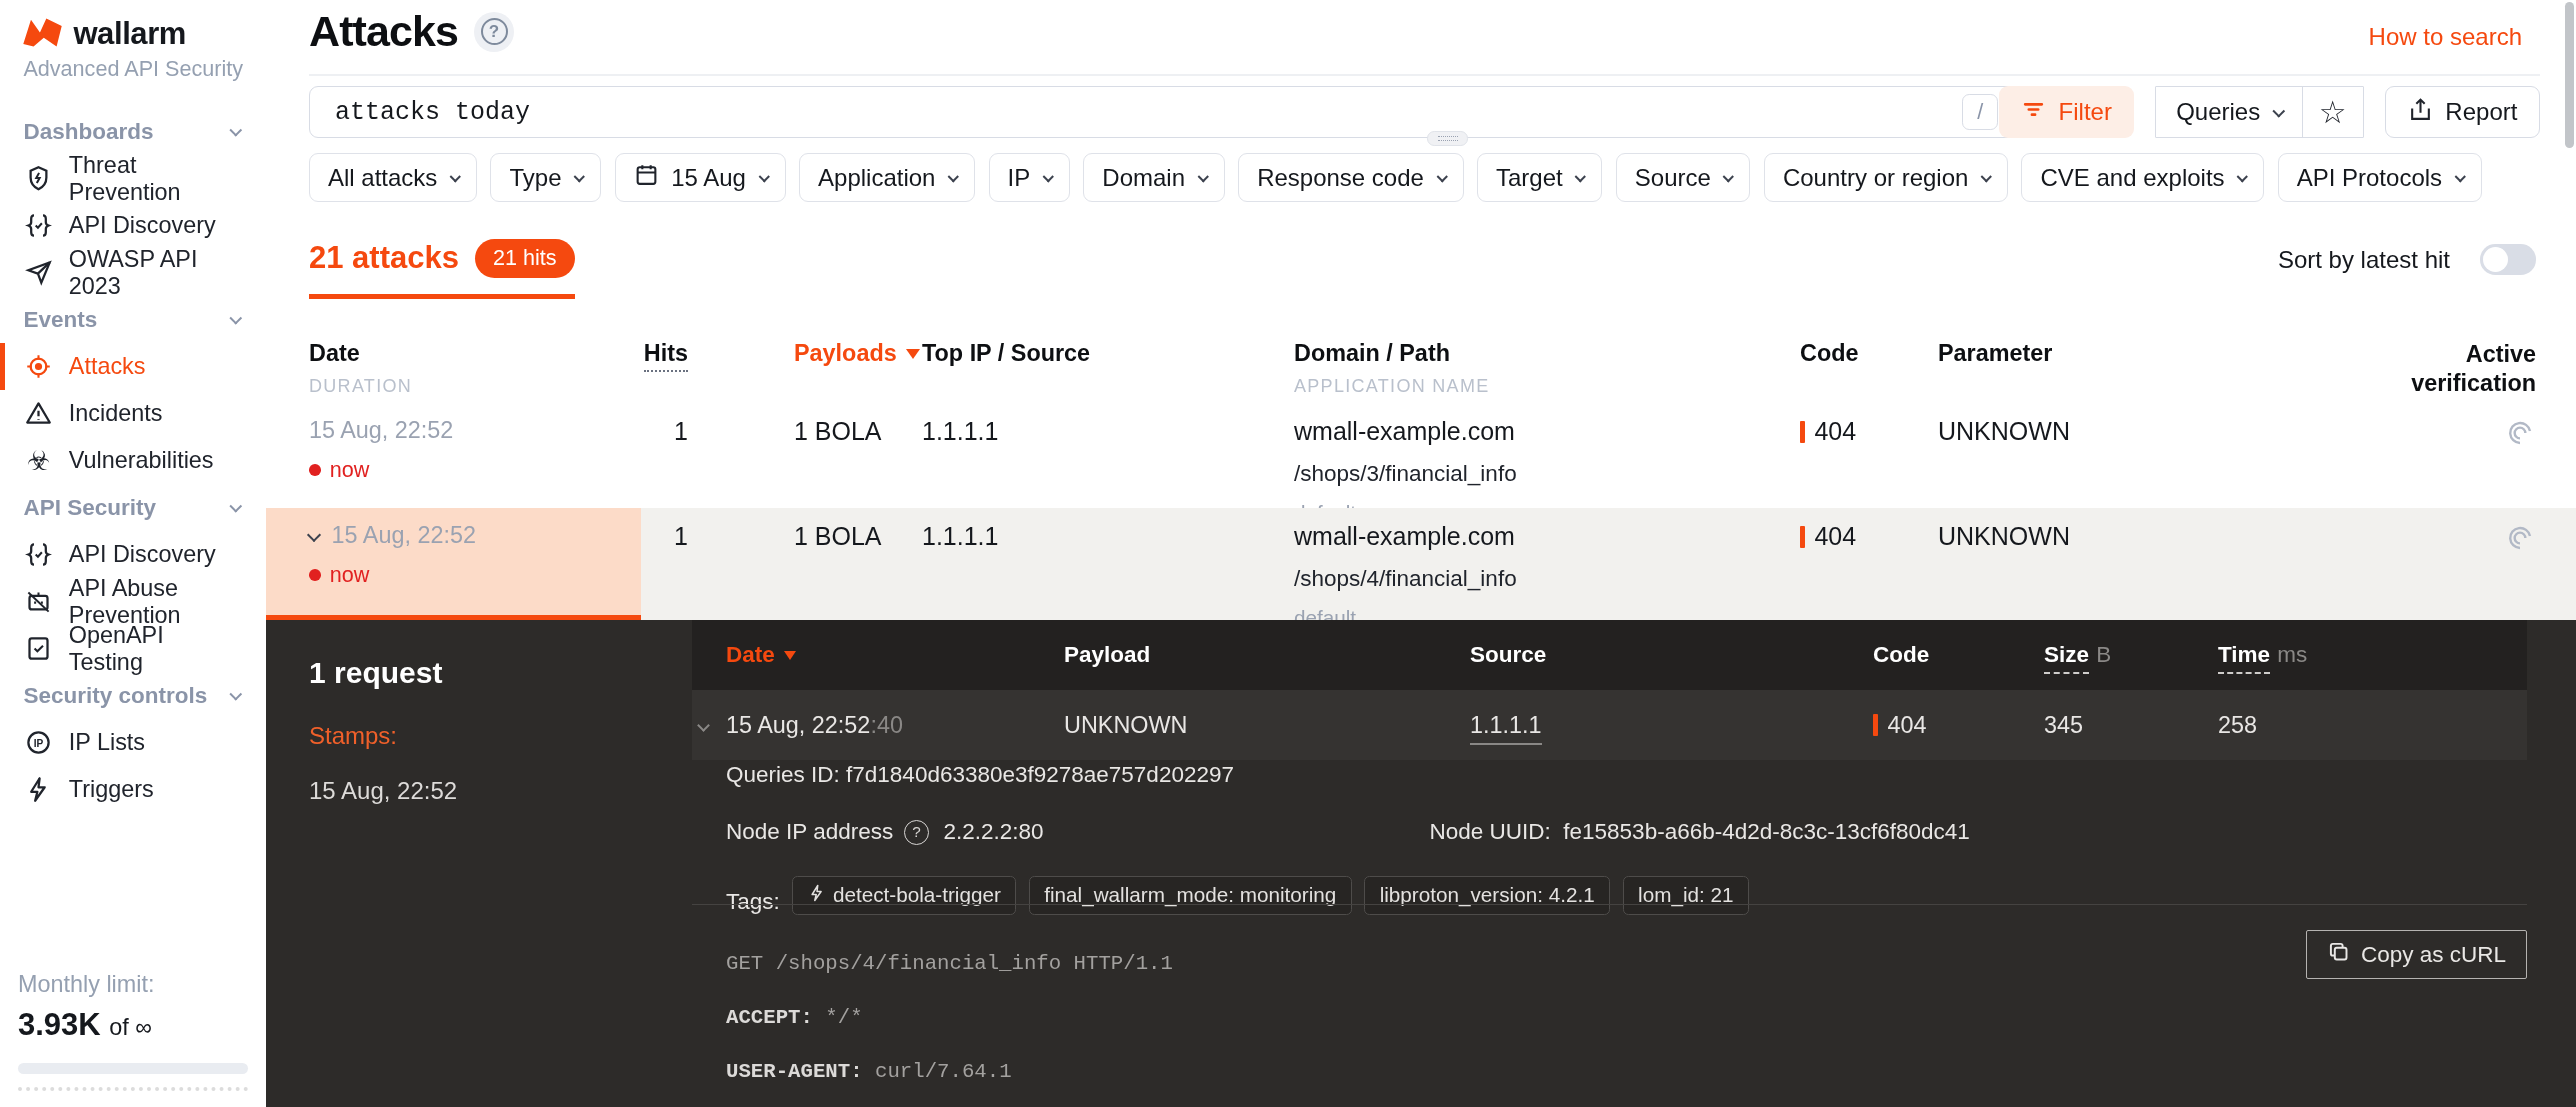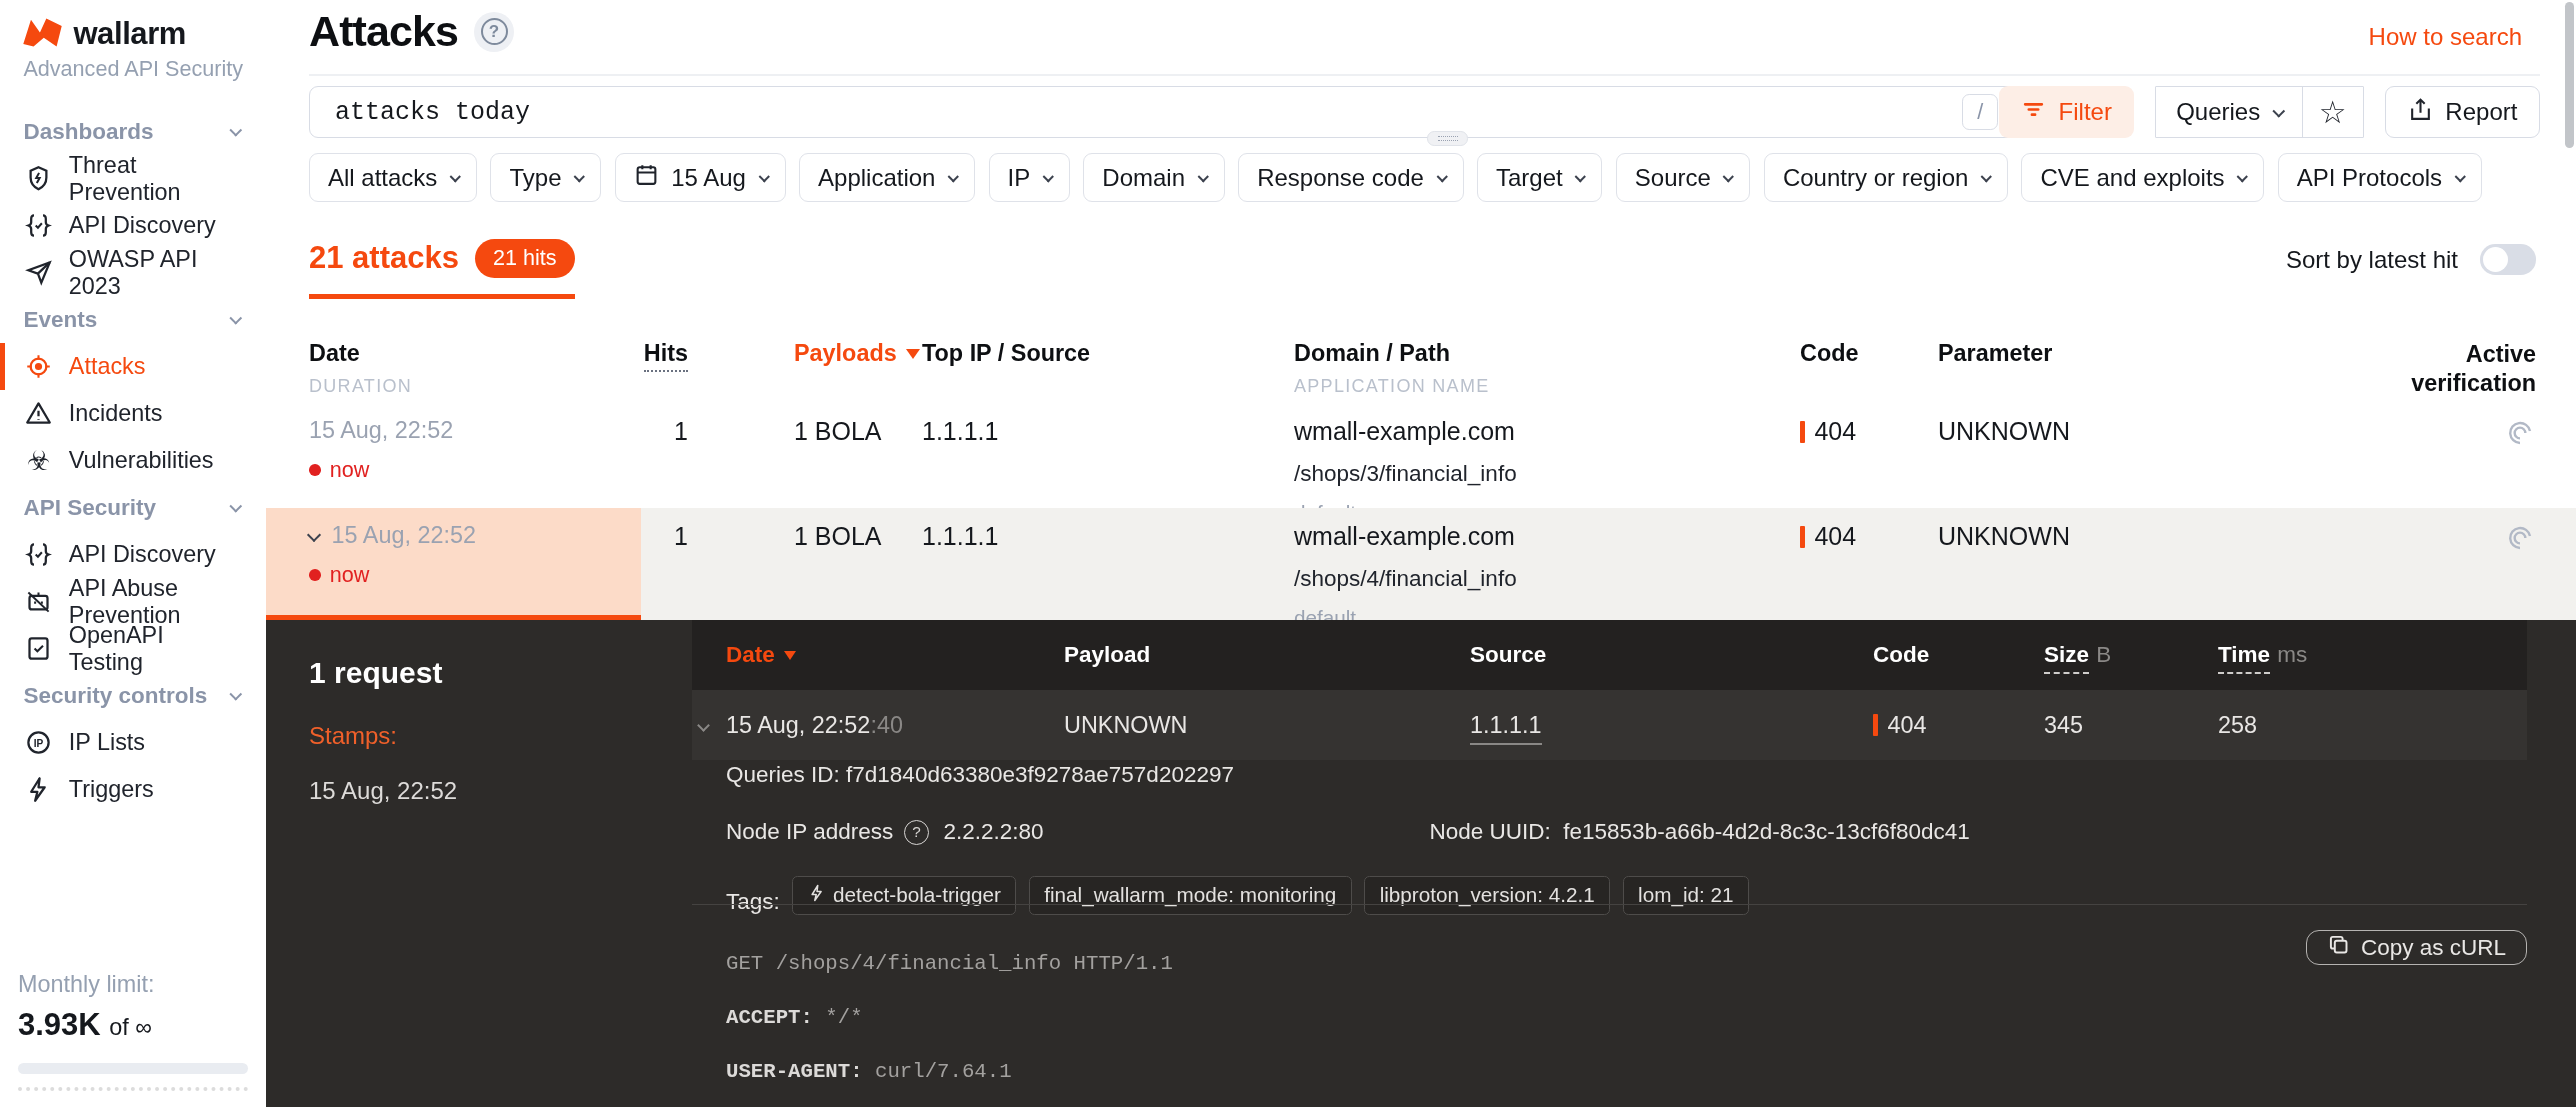--- a/index.html
+++ b/index.html
@@ -54,21 +54,21 @@
 
   
   .chips { position:absolute; left:43px; top:153px; display:flex; gap:13.5px; }
   .chip { height:49px; display:flex; align-items:center; gap:12.6px; padding:0 18px; background:#fff; border:1.8px solid #dfe2e9; border-radius:9px; font-size:24px; color:#15181d; cursor:pointer; }
   .chip .chev { width:8px; height:8px; border-width:2.2px; }
 
   
   .summary { position:absolute; left:43px; top:239px; display:inline-flex; align-items:center; gap:16px; border-bottom:5.4px solid #f5490f; padding-bottom:16px; }
   .summary-count { font-size:31px; font-weight:800; color:#f5490f; }
   .hits-badge { background:#f5490f; color:#fff; font-size:21.6px; padding:6.3px 18px; border-radius:898px; }
-  .sort-row { position:absolute; right:40px; top:244px; display:flex; align-items:center; gap:22px; }
+  .sort-row { position:absolute; right:40px; top:244px; display:flex; align-items:center; gap:30px; }
   .sort-label { font-size:24px; color:#15181d; }
   .toggle { width:56px; height:31px; border-radius:15.3px; background:#d9dde6; position:relative; cursor:pointer; }
   .toggle .knob { position:absolute; left:2.7px; top:2.7px; width:25px; height:25px; border-radius:50%; background:#fff; }
 
   
   .grid-cols { display:grid; grid-template-columns:311px 68px 234px 372px 506px 138px 438px 1fr; align-items:start; }
   .thead { position:absolute; left:43px; right:40px; top:340px; }
   .th { font-size:23.4px; font-weight:700; color:#0d0f12; }
   .th-sub { font-size:18px; color:#b9c0cc; letter-spacing:1.3px; margin-top:9px; }
   .th-hits { text-align:right; }
@@ -123,21 +123,21 @@
   .dinfo { position:absolute; left:460px; top:142px; font-size:22.5px; color:#e9e7e5; }
   .dinfo-line { margin-bottom:31px; display:flex; align-items:center; }
   .qmark { width:25px; height:25px; border:1.8px solid #d8d6d4; border-radius:50%; display:inline-flex; align-items:center; justify-content:center; font-size:15.3px; margin:0 14.4px 0 10.8px; color:#d8d6d4; }
   .uuid-part { margin-left:386px; }
   .tags-row { display:flex; align-items:flex-end; gap:12.6px; }
   .tag { background:#272523; border:1.8px solid #4e4c4a; border-radius:5.4px; padding:6.3px 14.4px; font-size:20.7px; color:#e3e1df; display:flex; align-items:center; gap:7.2px; cursor:pointer; }
 
   .dcodeblock { position:absolute; left:426px; right:49px; top:284px; bottom:0; border-top:1.8px solid #454341; padding:47px 0 0 34px; font-family:"Liberation Mono", monospace; font-size:20.7px; color:#a3a19f; }
   .http-line { margin-bottom:31px; }
   .hkey { color:#dcdad8; font-weight:700; }
-  .copy-btn { position:absolute; right:0; top:25px; height:35px; display:flex; align-items:center; gap:10.8px; border:1.8px solid #b5b3b1; border-radius:13px; background:transparent; color:#e9e7e5; font-size:22.5px; padding:0 20px; cursor:pointer; font-family:"Liberation Sans",sans-serif; }
+  .copy-btn { position:absolute; right:0; top:25px; height:49px; display:flex; align-items:center; gap:10.8px; border:1.8px solid #b5b3b1; border-radius:2px; background:transparent; color:#e9e7e5; font-size:22.5px; padding:0 20px; cursor:pointer; font-family:"Liberation Sans",sans-serif; }
 
   .scroll-thumb { position:absolute; right:1.8px; top:1.8px; width:9px; height:146px; border-radius:4.5px; background:#c2c5c9; z-index:9; }
 </style>
 </head>
 <body>
 
 <div id="app">
 
   <aside class="sidebar">
     <div class="logo-row">

